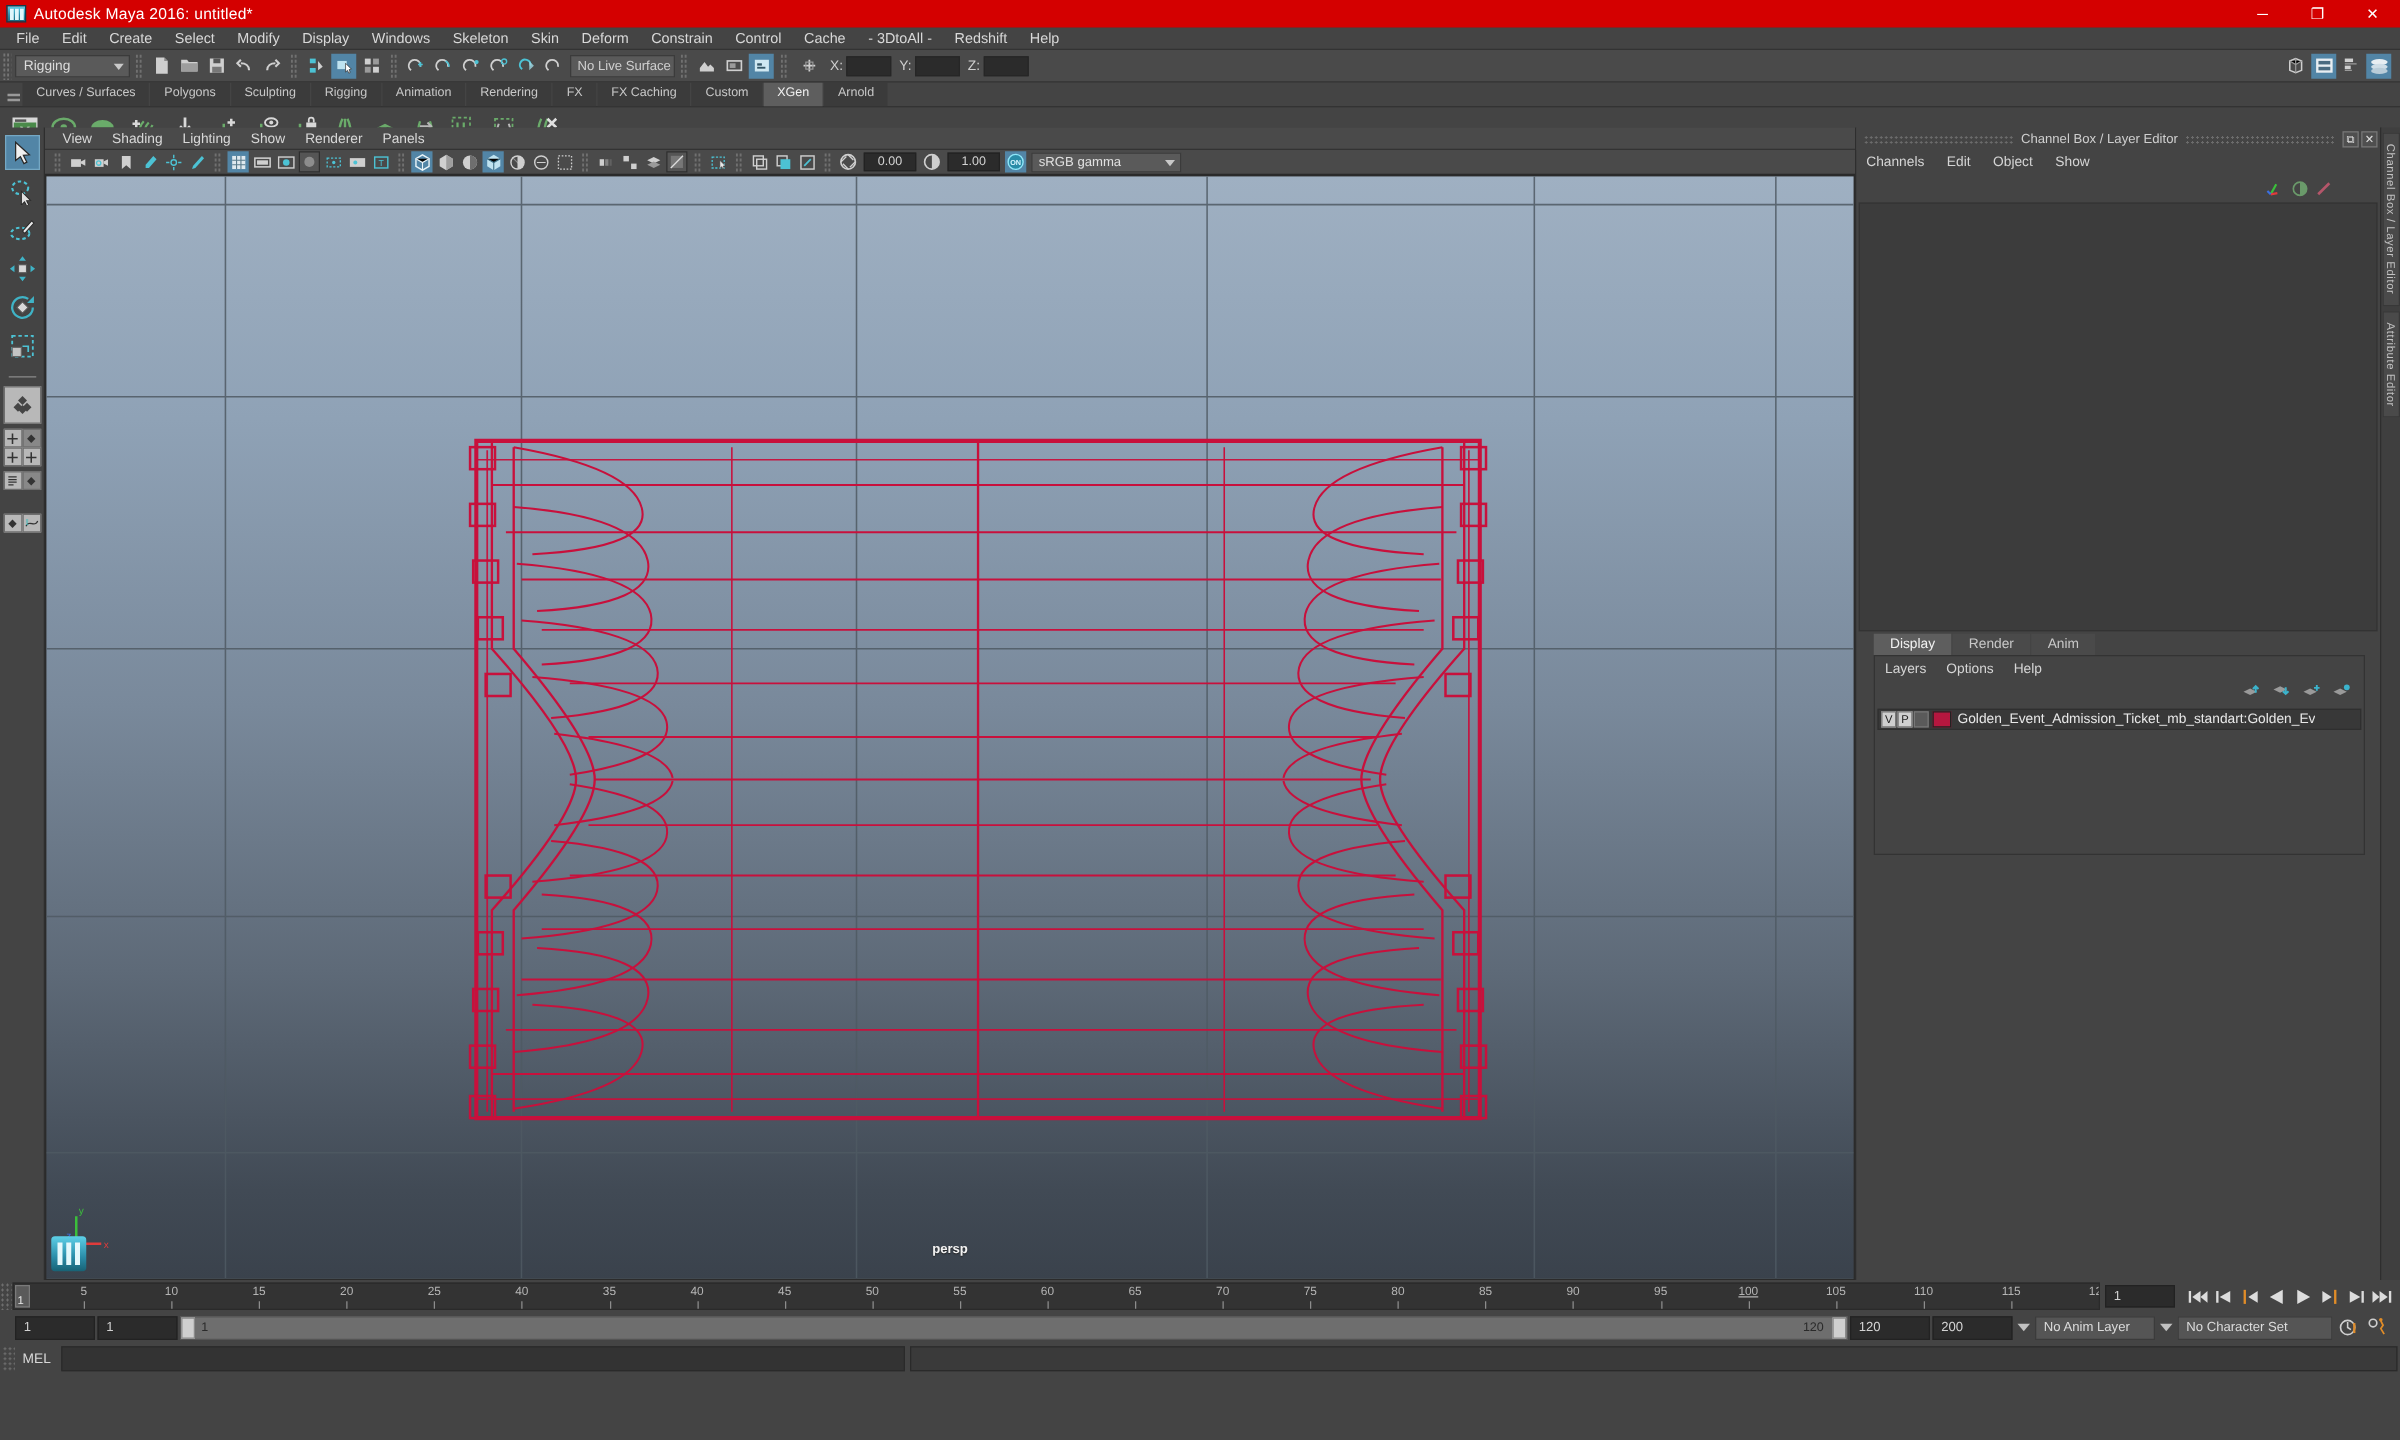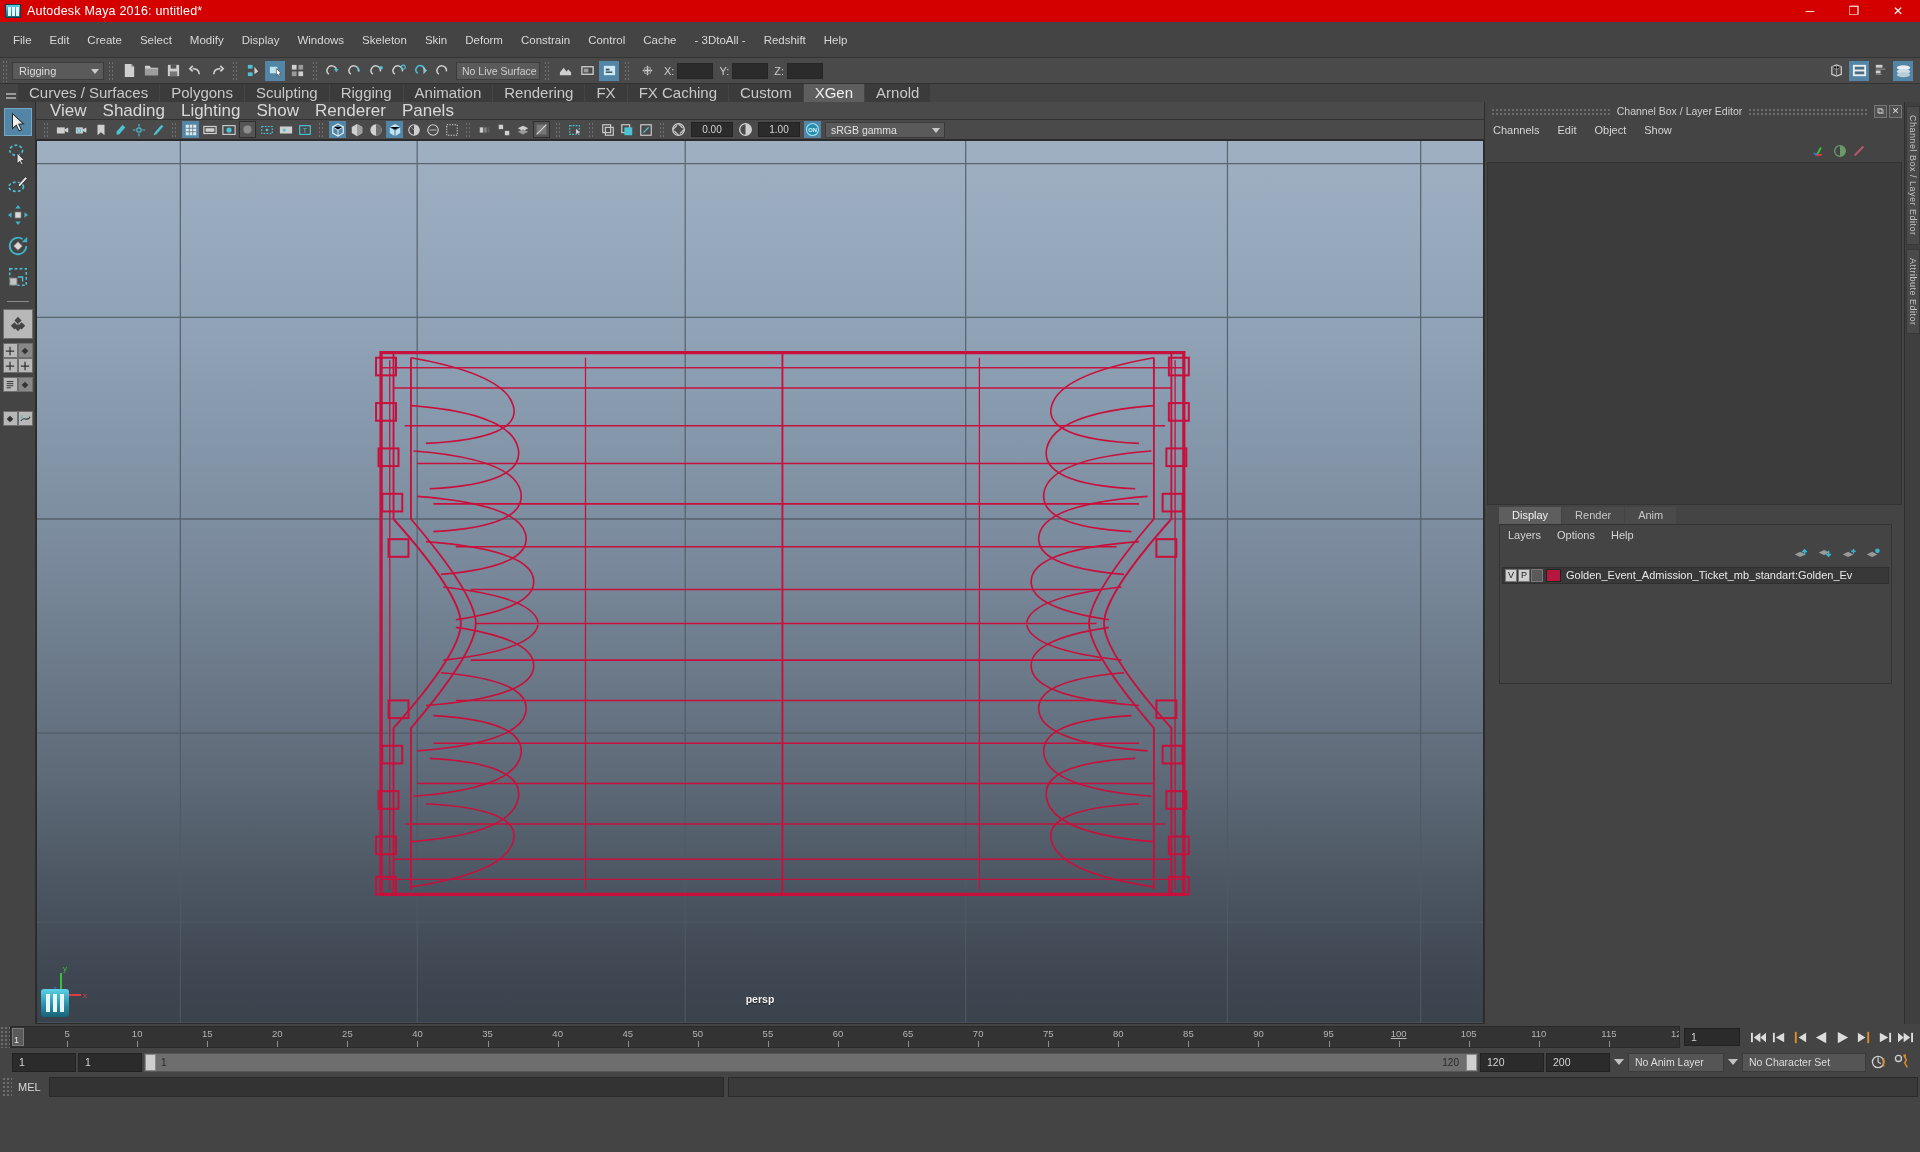--- a/index.html
+++ b/index.html
@@ -28,21 +28,21 @@
   }
   #titlebar .title { color: #fff; font-size: 12.5px; letter-spacing:.2px; }
   #win-controls { position:absolute; right:0; top:0; height:22px; display:flex; }
   #win-controls div {
     width:44px; height:22px; display:flex; align-items:center; justify-content:center;
     color:#fff; font-size:12px;
   }
 
   
   #menubar {
-    height: 36px; background:#444444; display:flex; align-items:center;
+    height: 18px; background:#444444; display:flex; align-items:center;
     padding-left: 4px; border-bottom:1px solid #333;
   }
   #menubar .mi {
     color:#d8d8d8; font-size:11.5px; padding: 2px 9px; line-height:14px;
     white-space:nowrap; cursor:default;
   }
 
   
   #statusline {
     height: 26px; background:#4a4a4a; display:flex; align-items:center;
@@ -91,21 +91,21 @@
   
   #shelftabs {
     height: 20px; background:#444; display:flex; align-items:flex-end;
     padding-left:4px; border-bottom:1px solid #2e2e2e;
   }
   .shelf-grip {
     width:14px; height:18px; flex:none; display:flex; align-items:center; justify-content:center;
   }
   .shelf-grip:before { content:""; width:10px; height:2px; background:#9a9a9a; box-shadow:0 4px 0 #9a9a9a; }
   .stab {
-    height:20px; line-height:20px; padding:0 11px; font-size:15px;
+    height:20px; line-height:20px; padding:0 11px; font-size:10px;
     color:#c8c8c8; background:#3b3b3b; margin-right:1px; white-space:nowrap;
   }
   .stab.active { background:#5e5e5e; color:#f0f0f0; }
   #shelfbar {
     height: 36px; background:#444; display:flex; align-items:center;
     border-bottom:1px solid #2e2e2e; padding-left:4px;
   }
   .shelf-ico { width:30px; height:32px; margin:0 1px; flex:none; display:flex; align-items:center; justify-content:center; }
 
   
@@ -129,21 +129,21 @@
   }
   .qcell.big { width:30px; height:30px; }
   .qcell.dark { background:#888; }
 
   
   #vpwrap { flex:1; display:flex; flex-direction:column; background:#3c3c3c; min-width:0; }
   #vpmenus {
     height:18px; background:#4a4a4a; display:flex; align-items:center; padding-left:6px;
     border-bottom:1px solid #333;
   }
-  #vpmenus .vm { color:#d8d8d8; font-size:17px; padding:1px 8px; }
+  #vpmenus .vm { color:#d8d8d8; font-size:11px; padding:1px 8px; }
   #vptools {
     height:20px; background:#4a4a4a; display:flex; align-items:center;
     padding-left:3px; border-bottom:1px solid #2a2a2a;
   }
   .vbtn {
     width:17px; height:17px; margin:0 1px; flex:none; display:flex;
     align-items:center; justify-content:center; position:relative;
   }
   .vbtn.on { background:#5285a6; }
   .vbtn.boxed { border:1px solid #2e2e2e; background:#555; }

